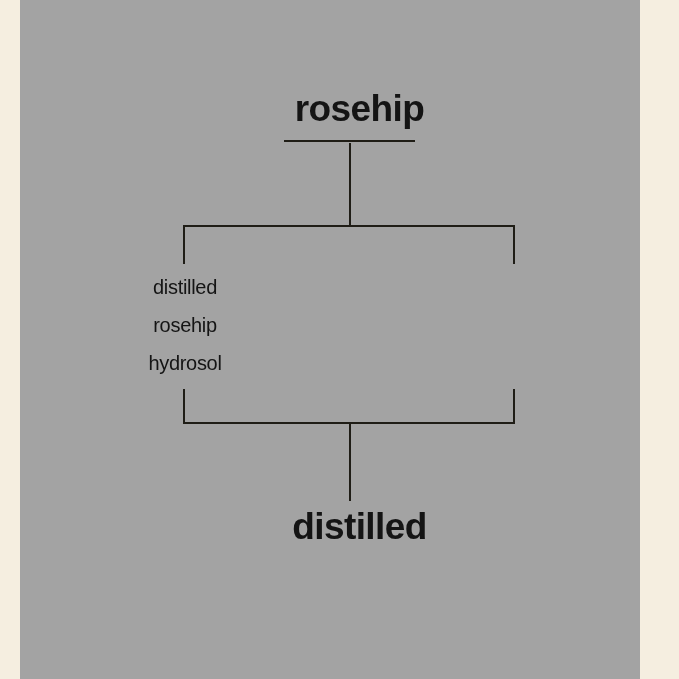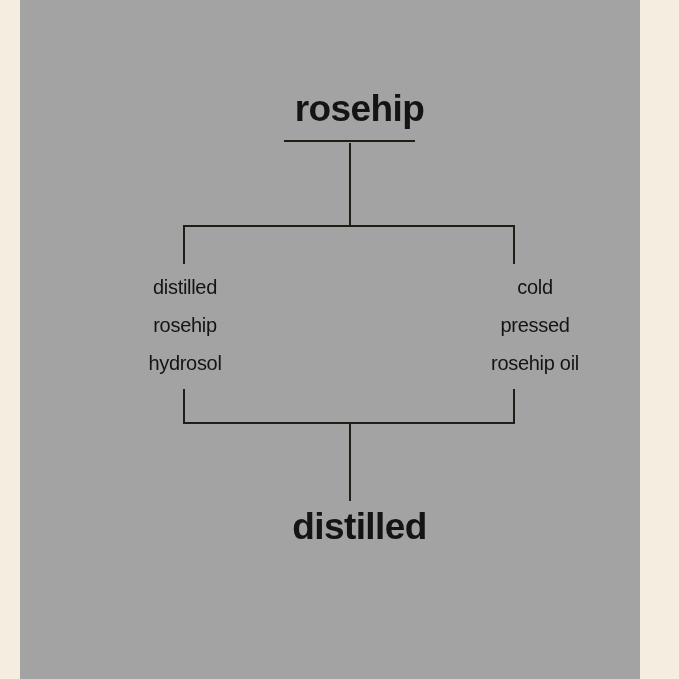--- a/index.html
+++ b/index.html
@@ -111,23 +111,20 @@
   <div class="line v" id="stem-top"></div>
 
   <div class="line h" id="bar-top"></div>
 
   <div class="line v" id="drop-left-upper"></div>
   <div class="line v" id="drop-right-upper"></div>
 
   <div class="branch-text" id="branch-left-text">distilled
 rosehip
 hydrosol</div>
-  <div class="branch-text" id="branch-right-text">cold
-pressed
-rosehip oil</div>
 
   <div class="line v" id="rise-left-lower"></div>
   <div class="line v" id="rise-right-lower"></div>
 
   <div class="line h" id="bar-bottom"></div>
 
   <div class="line v" id="stem-bottom"></div>
 
   <div class="node-title" id="result-title">distilled</div>
 

